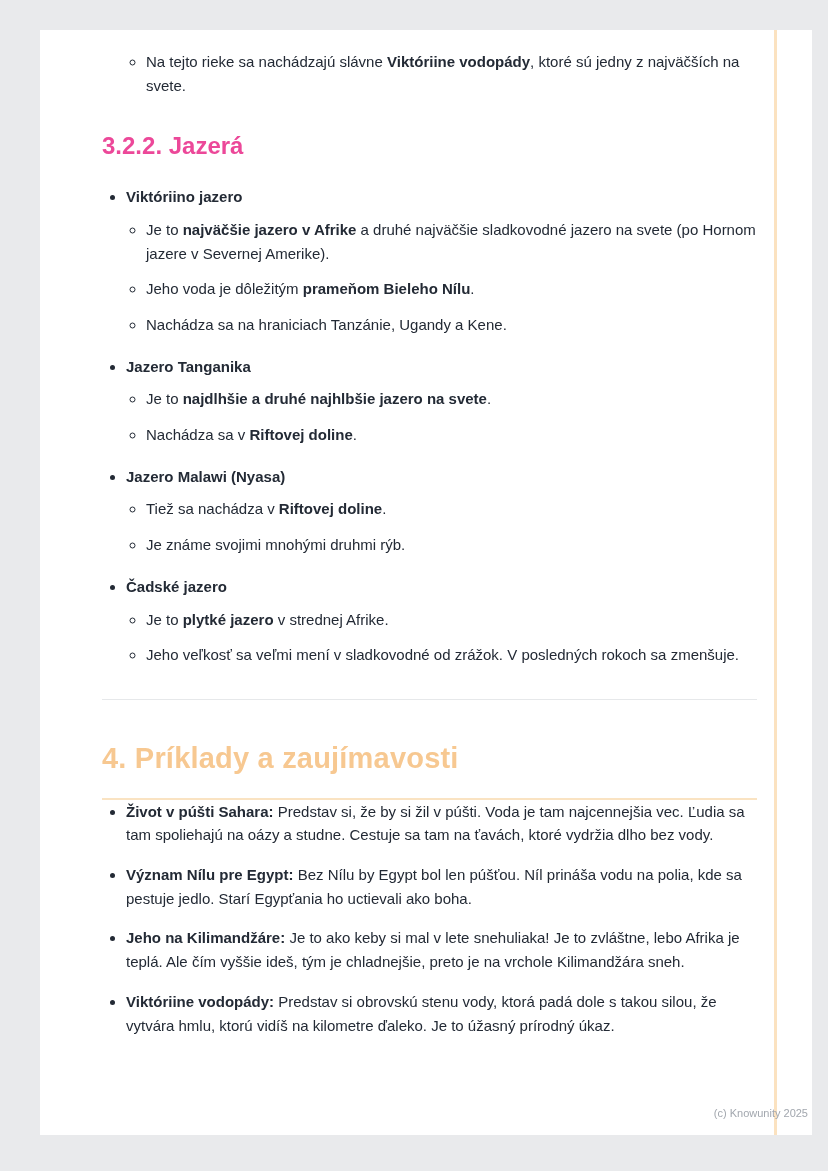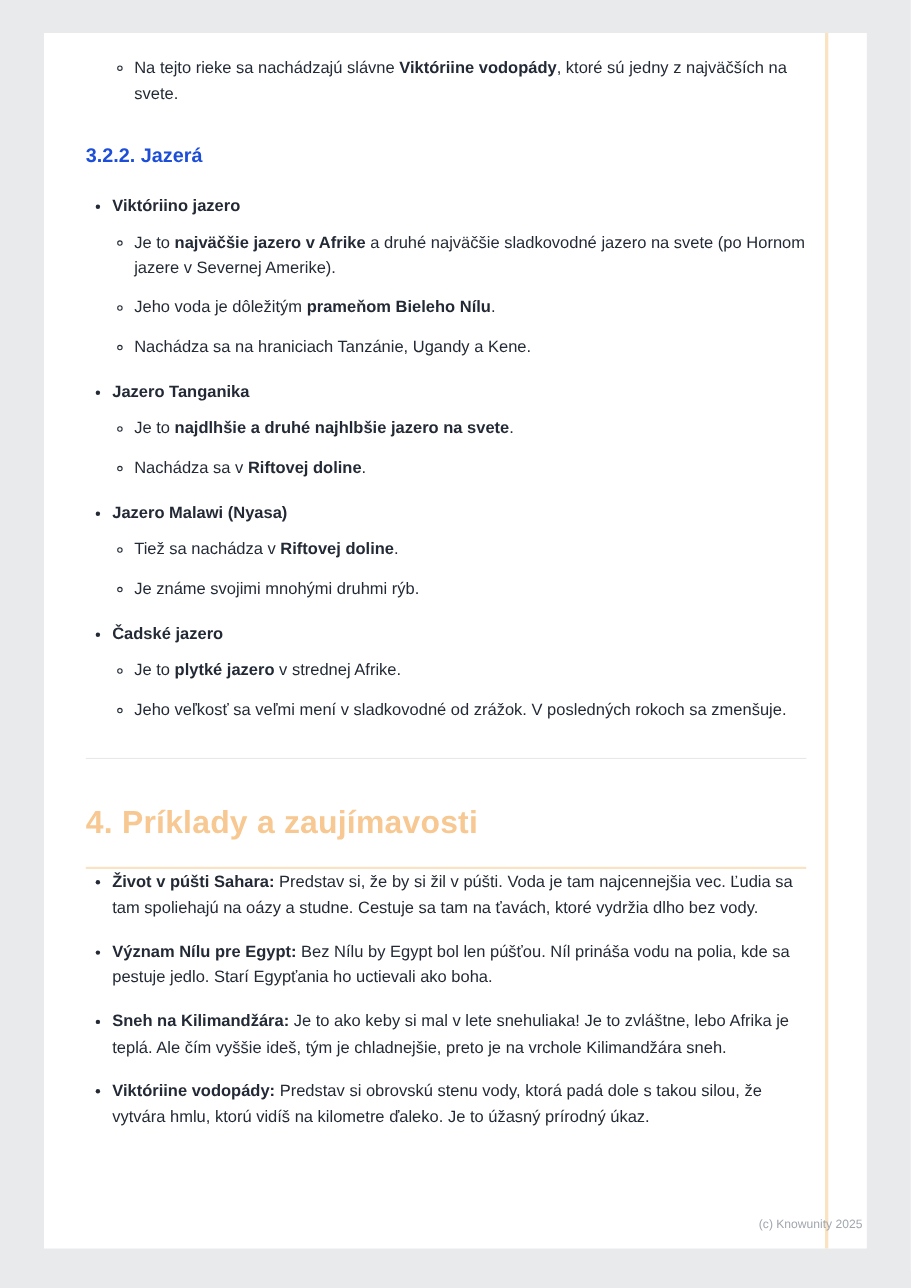--- a/index.html
+++ b/index.html
@@ -8,20 +8,21 @@
     background: #e9eaec;
     font-family: "Liberation Sans", sans-serif;
     position: relative;
     overflow: hidden;
   }
   .sheet {
     position: absolute;
     left: 40px; top: 30px;
     width: 748px; height: 1105px;
     background: #ffffff;
+    padding-left: 24px;
   }
   .accent-line {
     position: absolute;
     top: 0; bottom: 0; right: 35px;
     width: 3px;
     background: #fbe2c0;
   }
   .content {
     position: relative;
     padding: 20px 55px 0 38px;
@@ -31,23 +32,23 @@
   }
   ul { margin: 0; padding: 0; }
   ul.top-list { list-style: disc; padding-left: 24px; }
   ul.top-list > li { margin-bottom: 18px; }
   ul.sub-list { list-style: circle; padding-left: 20px; margin-top: 9px; }
   ul.sub-list > li { margin-bottom: 12px; }
   ul.sub-list.leading { padding-left: 44px; margin-top: 0; }
   ul.sub-list.leading > li { margin-bottom: 0; }
   .lake-title { font-weight: bold; }
   h3.sub-heading {
-    font-size: 18px;
+    font-size: 24px;
     font-weight: bold;
-    color: #1d4ed8;
+    color: #ec4899;
     margin: 30px 0 20px;
   }
   hr.divider {
     border: none;
     border-top: 1px solid #e6e8ea;
     margin: 32px 0 0;
   }
   h2.big-heading {
     font-size: 29px;
     font-weight: 800;
@@ -117,20 +118,20 @@
     </ul>
 
     <hr class="divider">
 
     <h2 class="big-heading">4. Príklady a zaujímavosti</h2>
 
 
     <ul class="top-list examples">
       <li><span><strong>Život v púšti Sahara:</strong> Predstav si, že by si žil v púšti. Voda je tam najcennejšia vec. Ľudia sa tam spoliehajú na oázy a studne. Cestuje sa tam na ťavách, ktoré vydržia dlho bez vody.</span></li>
       <li><span><strong>Význam Nílu pre Egypt:</strong> Bez Nílu by Egypt bol len púšťou. Níl prináša vodu na polia, kde sa pestuje jedlo. Starí Egypťania ho uctievali ako boha.</span></li>
-      <li><span><strong>Sneh na Kilimandžára:</strong> Je to ako keby si mal v lete snehuliaka! Je to zvláštne, lebo Afrika je teplá. Ale čím vyššie ideš, tým je chladnejšie, preto je na vrchole Kilimandžára sneh.</span></li>
+      <li><span><strong>Jeho na Kilimandžáre:</strong> Je to ako keby si mal v lete snehuliaka! Je to zvláštne, lebo Afrika je teplá. Ale čím vyššie ideš, tým je chladnejšie, preto je na vrchole Kilimandžára sneh.</span></li>
       <li><span><strong>Viktóriine vodopády:</strong> Predstav si obrovskú stenu vody, ktorá padá dole s takou silou, že vytvára hmlu, ktorú vidíš na kilometre ďaleko. Je to úžasný prírodný úkaz.</span></li>
     </ul>
 
   </div>
 
   <div class="footer">(c) Knowunity 2025</div>
 </div>
 
 </body></html>

